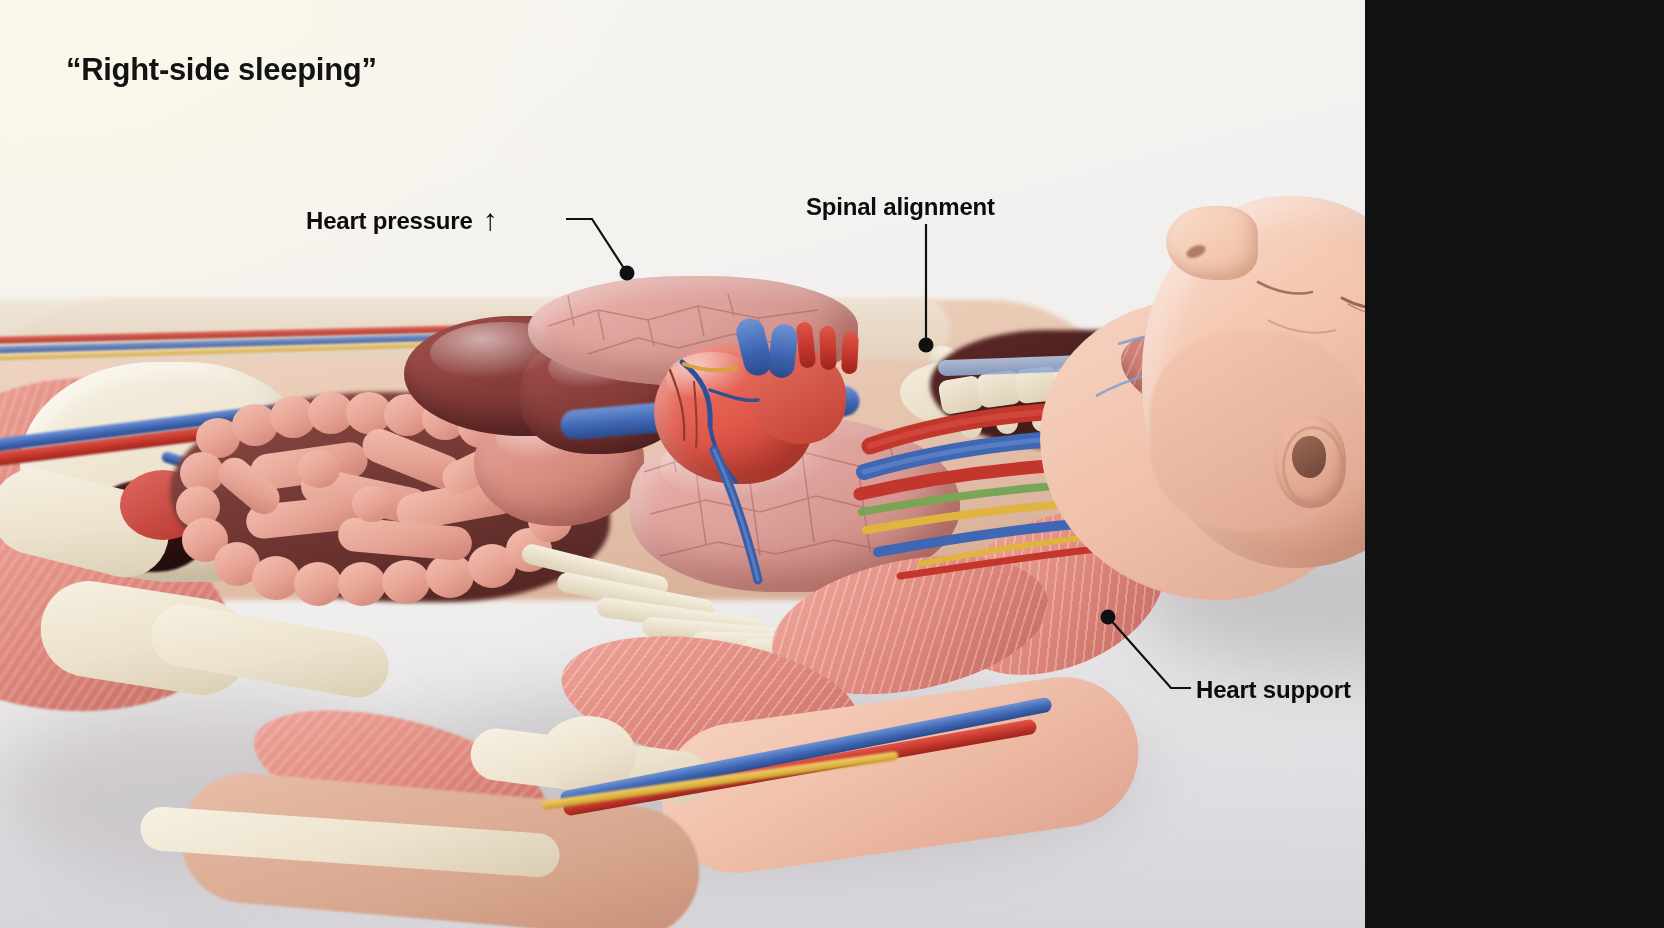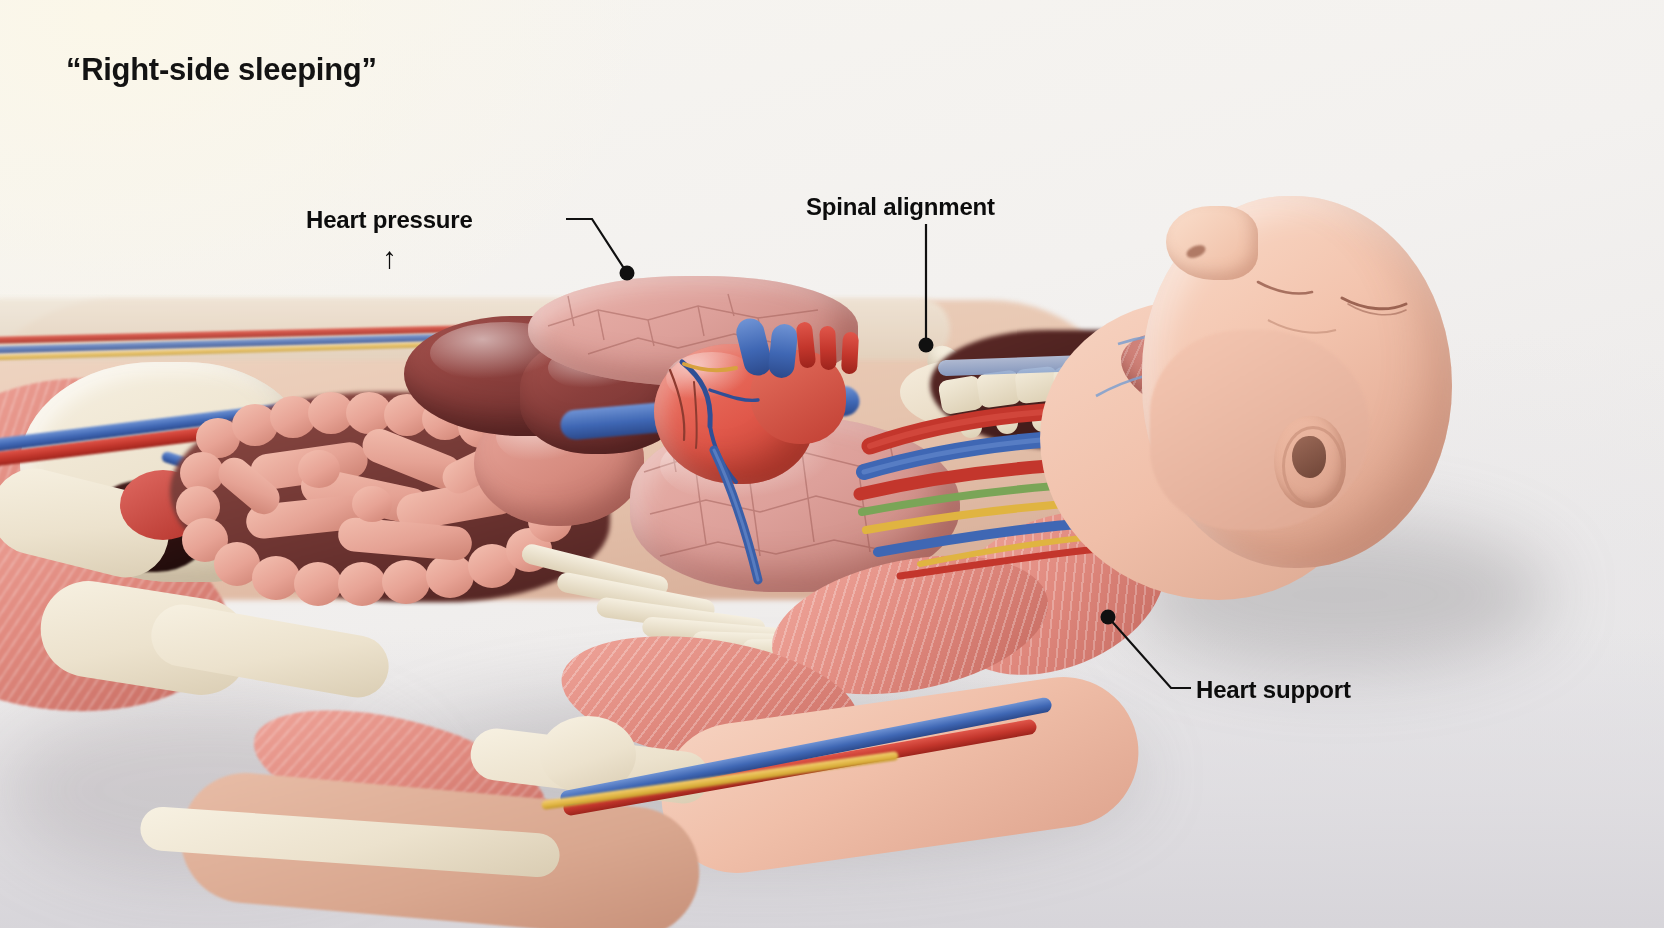--- a/index.html
+++ b/index.html
@@ -1,20 +1,20 @@
 <!DOCTYPE html>
 <html><head>
 <meta charset="utf-8">
 <style>
   html,body{margin:0;padding:0;background:#111;}
   body{font-family:"Liberation Sans", sans-serif;}
 
   #stage{
     position:relative;
-    width:1664px;height:928px;
+    width:1365px;height:928px;
     overflow:hidden;
     background:#737373;
   }
 
   
   .bg{position:absolute;inset:0;}
   .bg-base{
     background:
       radial-gradient(ellipse 900px 620px at 6% 2%, #fbf7e9 0%, rgba(251,247,233,0) 62%),
       radial-gradient(ellipse 1100px 800px at 88% 96%, #e4e3e6 0%, rgba(228,227,230,0) 70%),
@@ -384,21 +384,21 @@
     </g>
     <g fill="#101010">
       <circle r="7.5" cx="627" cy="273"></circle>
       <circle r="7.5" cx="926" cy="345"></circle>
       <circle r="7.5" cx="1108" cy="617"></circle>
     </g>
   </svg>
 
   <div class="title">“Right-side sleeping”</div>
 
-  <div class="callout-label" style="left:306px;top:206px;flex-direction:column;">
+  <div class="callout-label" style="left:306px;top:206px;">
     <span>Heart pressure</span>
     <span class="arrow-up">↑</span>
   </div>
 
   <div class="callout-label" style="left:806px;top:193px;">
     <span>Spinal alignment</span>
   </div>
 
   <div class="callout-label" style="left:1196px;top:676px;">
     <span>Heart support</span>

